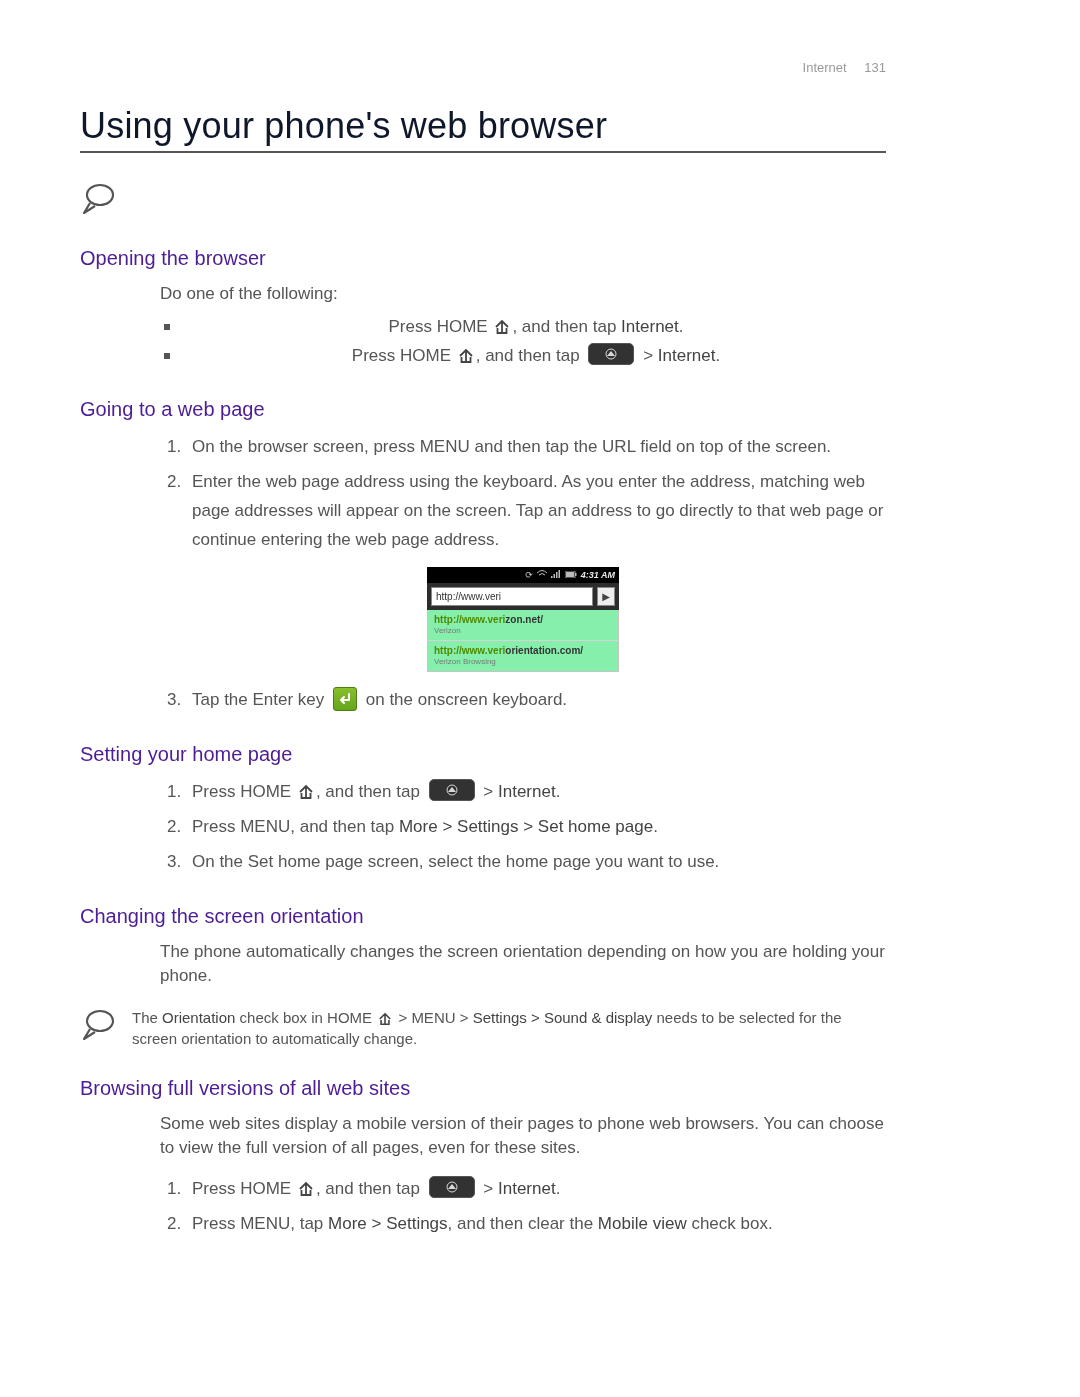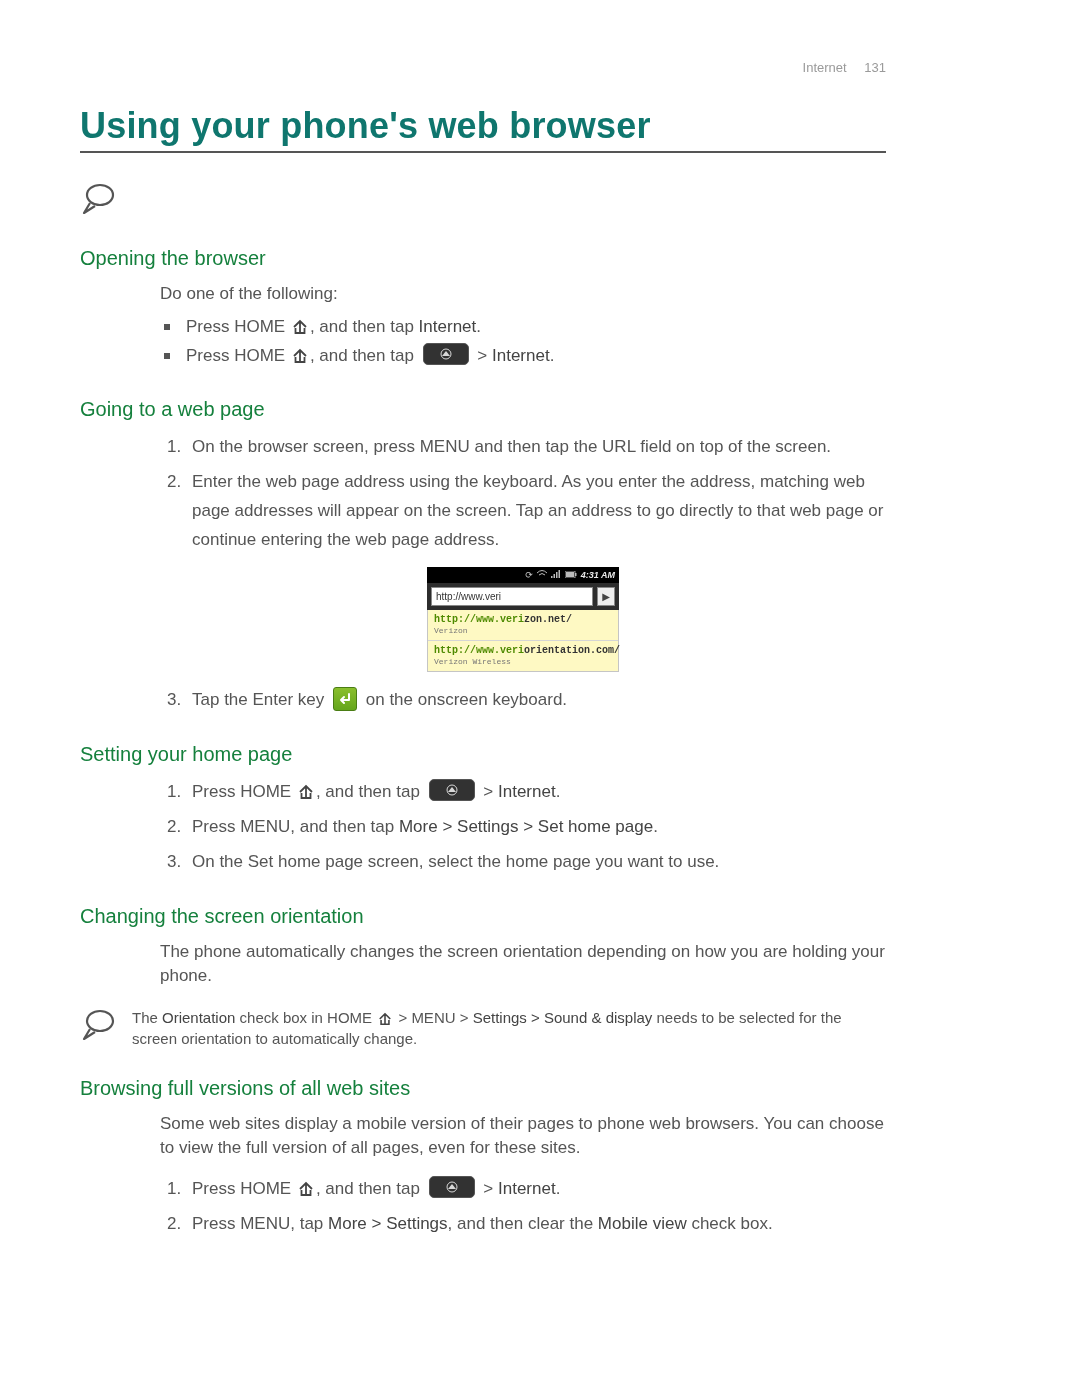--- a/index.html
+++ b/index.html
@@ -21,22 +21,22 @@
     position: absolute;
     top: 60px;
     right: 80px;
     font-size: 13px;
     color: #9a9a9a;
     font-weight: 300;
   }
   .header-line .pg  { margin-left: 14px; }
   h1.title {
     font-size: 36px;
-    font-weight: 700;
-    color: #0f766e;
+    font-weight: 400;
+    color: #0f172a;
     margin: 50px 0 4px 0;
     letter-spacing: 0.2px;
   }
   .title-rule {
     border: none;
     border-top: 2px solid #555;
     margin: 0 0 18px 0;
   }
   .body-col {
     margin-left: 80px;
@@ -58,27 +58,28 @@
   .balloon-icon svg { display:block; }
   .note-text {
     font-size: 15px;
     line-height: 1.4;
     color: #555;
     font-weight: 300;
   }
   h2.section {
     font-size: 20px;
     font-weight: 300;
-    color: #15803d;
+    color: #4c1d95;
     margin: 28px 0 12px 0;
   }
   ul.bullets {
     list-style: none;
     margin: 6px 0 0 0;
     padding: 0;
+    text-align: center;
   }
   ul.bullets > li {
     position: relative;
     padding-left: 26px;
     font-size: 17px;
     line-height: 1.7;
     color: #555;
     font-weight: 300;
   }
   ul.bullets > li::before {
@@ -184,24 +185,23 @@
   }
   .phone-go {
     width: 16px;
     background: #eee;
     border: 1px solid #888;
     display:flex; align-items:center; justify-content:center;
     color: #444;
     font-size: 10px;
   }
   .phone-sugg {
-    background: #fef9c3;
+    background: #86efac;
     border: 1px solid #c5c5c5;
     border-top: none;
-    font-family: Liberation Mono, monospace;
   }
   .phone-sugg-item {
     padding: 4px 6px 5px 6px;
     border-bottom: 1px solid #d5d5d5;
   }
   .phone-sugg-item:last-child { border-bottom: none; }
   .sugg-url { font-size: 10px; color: #333; font-weight: bold; }
   .sugg-url .match { color: #4e8a00; }
   .sugg-label { font-size: 8px; color: #777; margin-top: 1px; }
 </style>
@@ -289,21 +289,21 @@
         <div class="phone-url-input">http://www.veri</div>
         <div class="phone-go">▶</div>
       </div>
       <div class="phone-sugg">
         <div class="phone-sugg-item">
           <div class="sugg-url"><span class="match">http://www.veri</span><span>zon.net/</span></div>
           <div class="sugg-label">Verizon</div>
         </div>
         <div class="phone-sugg-item">
           <div class="sugg-url"><span class="match">http://www.veri</span><span>orientation.com/</span></div>
-          <div class="sugg-label">Verizon Wireless</div>
+          <div class="sugg-label">Verizon Browsing</div>
         </div>
       </div>
     </div>
 
     <ol class="steps" start="3">
       <li>
         <span>Tap the Enter key </span>
         <span class="enter-key">
           <svg width="16" height="14" viewBox="0 0 16 14">
               <path d="M12 2 V8 H4 M4 8 L7 5 M4 8 L7 11" fill="none" stroke="#fff" stroke-width="2" stroke-linecap="round" stroke-linejoin="round"></path>

